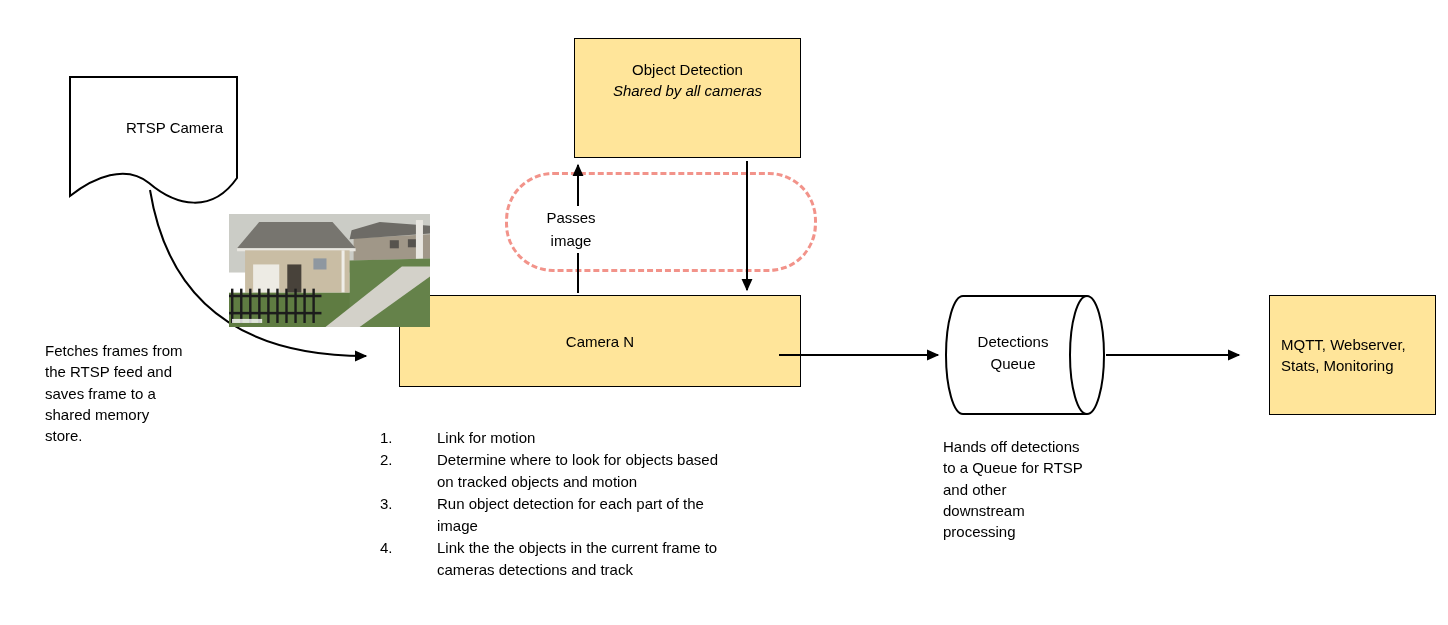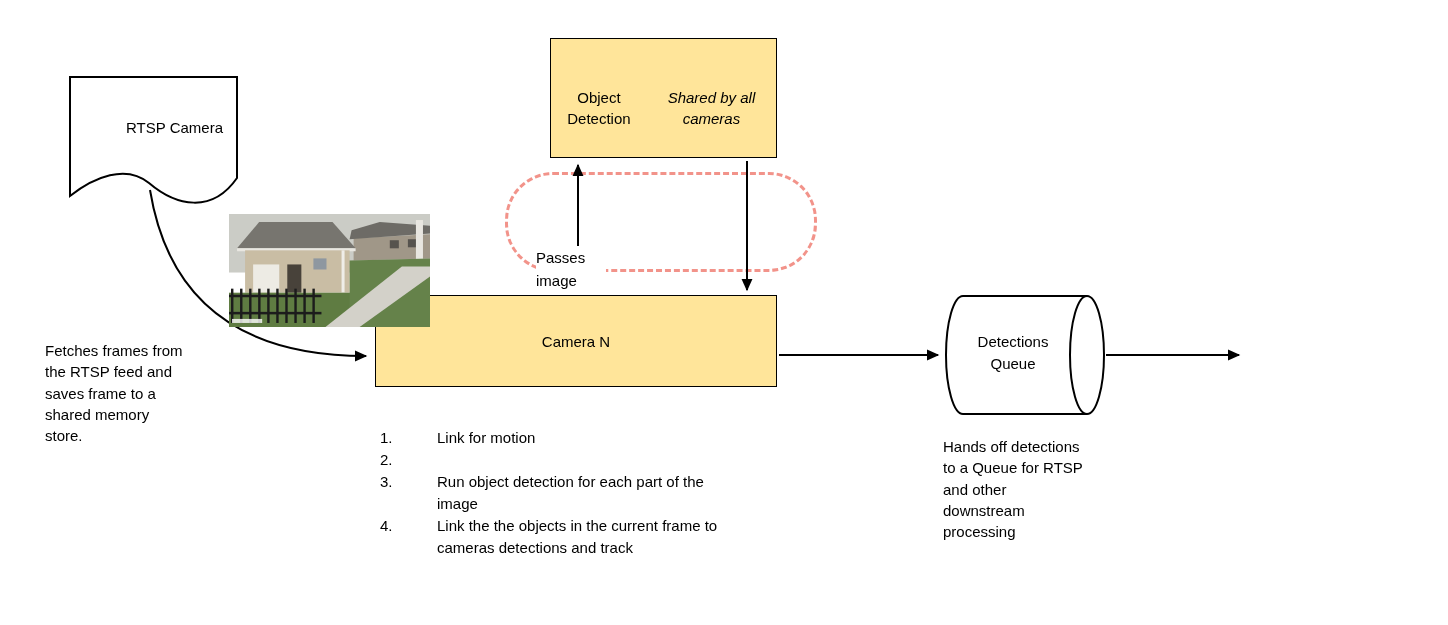--- a/index.html
+++ b/index.html
@@ -20,44 +20,45 @@
   .layer {
     position: absolute;
     left: 0; top: 0;
     z-index: 2;
   }
   .box {
     position: absolute;
     background: var(--box-fill, #FFE59A);
     border: 1.6px solid #000;
     display: flex;
-    flex-direction: row;
+    flex-direction: column;
     align-items: center;
     justify-content: center;
     text-align: center;
     z-index: 1;
+    margin-left: 24px;
   }
   .box.top-anchored { justify-content: flex-start; padding-top: 20px; }
   .italic { font-style: italic; }
   .bold { font-weight: bold; }
   .dashed-region {
     position: absolute;
     left: 505px; top: 172px;
     width: 312px; height: 100px;
     border: 3px dashed var(--dashed-region, #F2938A);
     border-radius: 48px;
     z-index: 1;
     background: transparent;
   }
   .wlabel {
     position: absolute;
     background: #ffffff;
+    text-align: center;
     z-index: 3;
     line-height: 1.55;
-    margin-top: 40px;
   }
   .note {
     position: absolute;
     z-index: 3;
     line-height: 1.42;
   }
   .doc-label {
     position: absolute;
     left: 83px; top: 117px;
     width: 140px;
@@ -120,37 +121,41 @@
 
   <div class="box top-anchored" style="left:550px; top:38px; width:227px; height:120px;">
     <div>Object Detection</div>
     <div class="italic">Shared by all cameras</div>
   </div>
 
   <div class="box" style="left:375px; top:295px; width:402px; height:92px;">
     <div>Camera N</div>
   </div>
 
+  <div class="box mqtt-box" style="left:1245px; top:295px; width:167px; height:120px;">
+    <div>MQTT, Webserver, Stats, Monitoring</div>
+  </div>
 
   <div class="wlabel" style="left:536px; top:206px; width:70px;">Passes image</div>
 
 
   <div class="note" style="left:45px; top:340px; width:138px;">Fetches frames from the RTSP feed and saves frame to a shared memory store.</div>
 
   <div class="queue-label">Detections Queue</div>
 
   <div class="note" style="left:943px; top:436px; width:142px;">Hands off detections to a Queue for RTSP and other downstream processing</div>
 
   <div class="steps">
     <div class="step">
       <span class="num">1.</span>
       <span class="txt">Link for motion</span>
     </div>
     <div class="step">
       <span class="num">2.</span>
+      <span class="txt">Determine where to look for objects based on tracked objects and motion</span>
     </div>
     <div class="step">
       <span class="num">3.</span>
       <span class="txt">Run object detection for each part of the image</span>
     </div>
     <div class="step">
       <span class="num">4.</span>
       <span class="txt">Link the the objects in the current frame to cameras detections and track</span>
     </div>
   </div>

